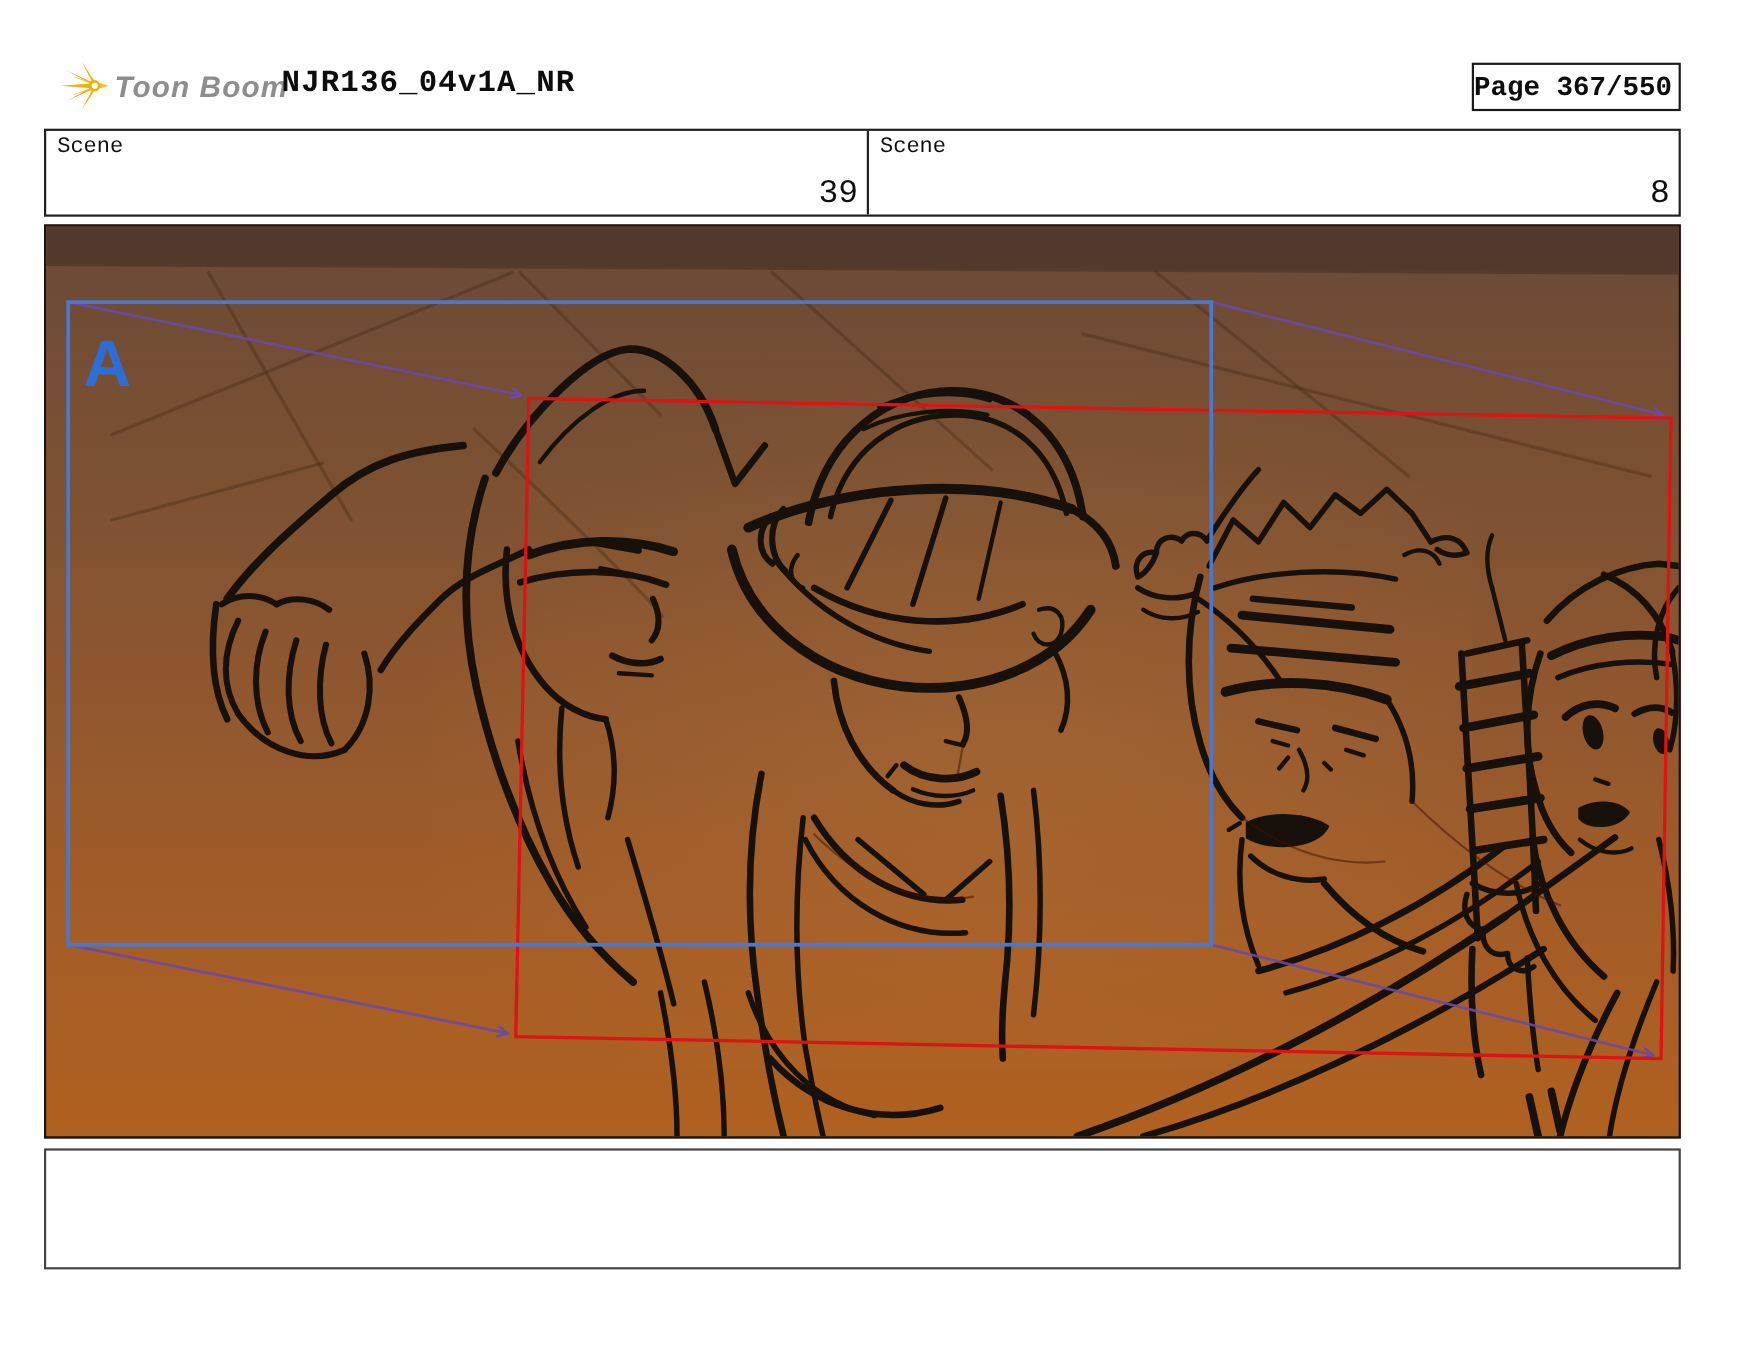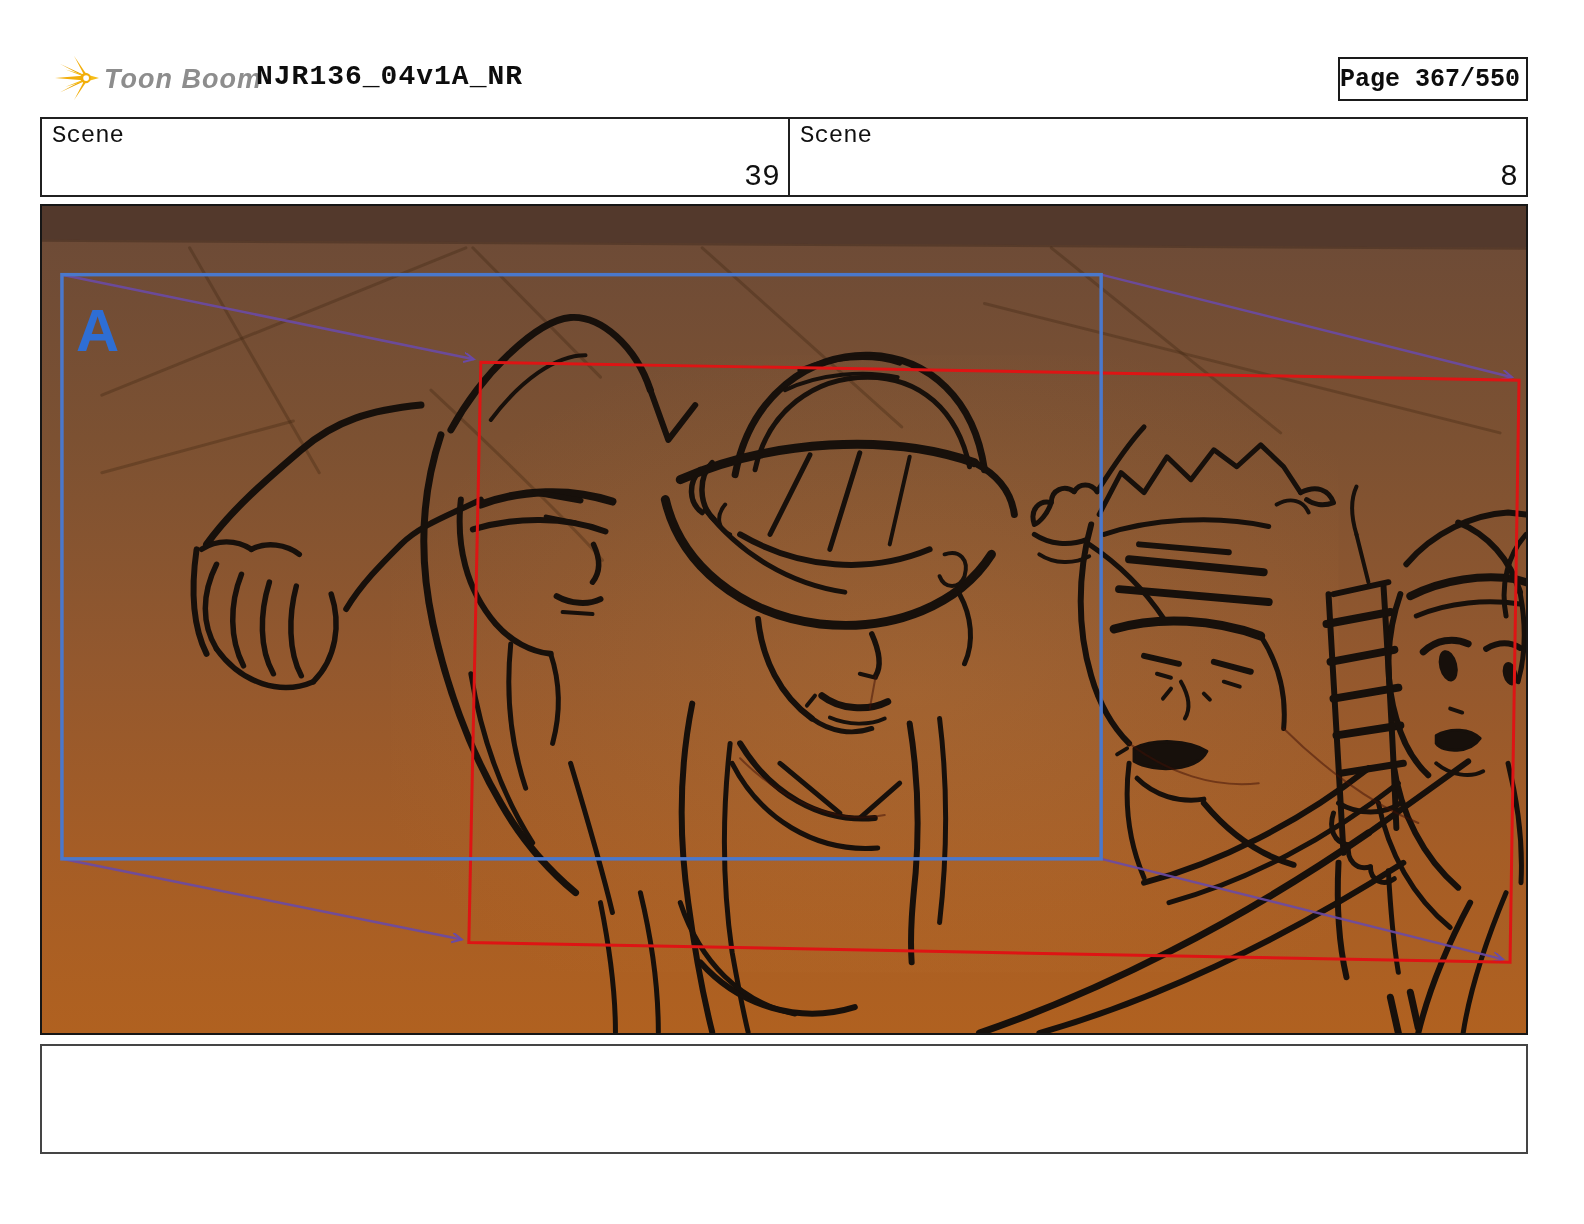--- a/index.html
+++ b/index.html
@@ -12,21 +12,21 @@
   .title{position:absolute;left:256px;top:61px;font-size:28px;font-weight:bold;color:#0d0d0d;letter-spacing:1px;}
   .pagebox{position:absolute;left:1338px;top:57px;width:190px;height:44px;border:2px solid #1a1a1a;
            box-sizing:border-box;display:flex;align-items:center;justify-content:flex-start;
            font-size:25px;font-weight:bold;color:#0d0d0d;}
   
   .inforow{position:absolute;left:40px;top:117px;width:1488px;height:80px;border:2px solid #202020;
            box-sizing:border-box;display:flex;}
   .cell{position:relative;height:100%;box-sizing:border-box;}
   .cell.scene{width:748px;border-right:2px solid #202020;}
   .cell.panel{flex:1;}
-  .cell .lbl{position:absolute;left:10px;top:3px;font-size:24px;color:#101010;}
+  .cell .lbl{position:absolute;left:10px;top:3px;font-size:20px;color:#101010;}
   .cell .val{position:absolute;right:8px;bottom:1px;font-size:30px;color:#101010;}
   
   .board{position:absolute;left:40px;top:204px;width:1488px;height:831px;border:2px solid #161616;
          box-sizing:border-box;background:#7a4e31;}
   .board svg{display:block;width:100%;height:100%;}
   
   .caption{position:absolute;left:40px;top:1044px;width:1488px;height:110px;border:2px solid #454545;
            box-sizing:border-box;background:#ffffff;font-size:22px;padding:8px 12px;color:#222;}
 </style>
 </head>

